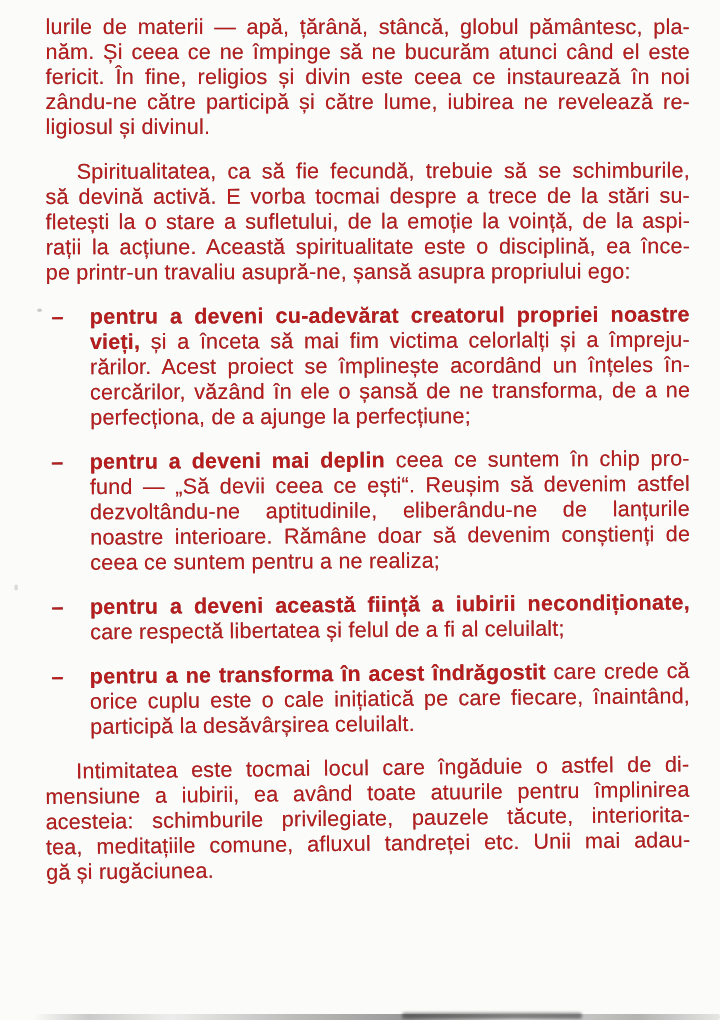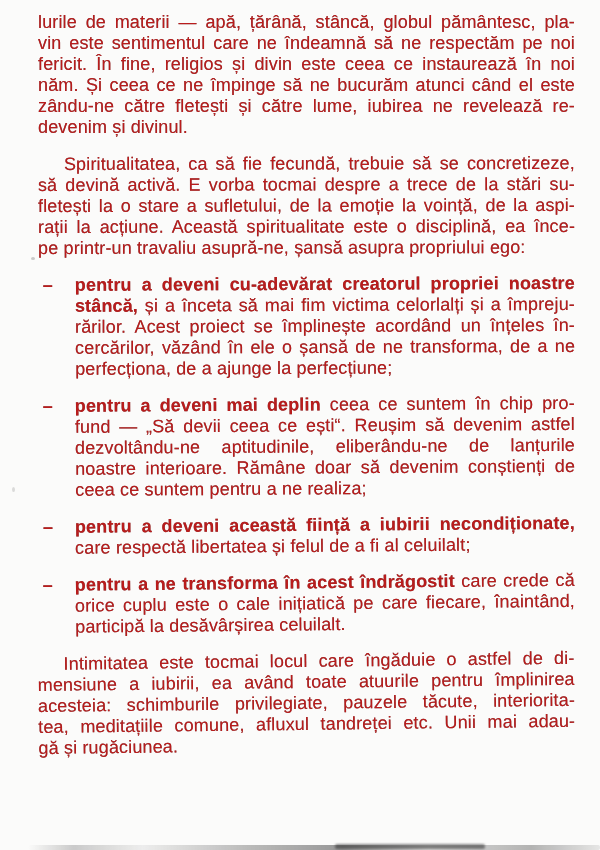--- a/index.html
+++ b/index.html
@@ -98,37 +98,36 @@
     border-radius: 50%;
   }
 </style>
 </head>
 <body>
 
 <div class="page">
   <div class="content" id="content">
       <div class="block paragraph" style="transform: rotate(0deg);">
         <div class="line"><span>lurile de materii — apă, țărână, stâncă, globul pământesc, pla-</span></div>
-        <div class="line"><span>vin este sentimentul care ne îndeamnă să ne respectăm pe noi</span></div>
+        <div class="line"><span>năm. Și ceea ce ne împinge să ne bucurăm atunci când el este</span></div>
         <div class="line"><span>fericit. În fine, religios și divin este ceea ce instaurează în noi</span></div>
-        <div class="line"><span>năm. Și ceea ce ne împinge să ne bucurăm atunci când el este</span></div>
-        <div class="line"><span>zându-ne către fletești și către lume, iubirea ne revelează re-</span></div>
-        <div class="line last"><span>devenim și divinul.</span></div>
+        <div class="line"><span>zându-ne către participă și către lume, iubirea ne revelează re-</span></div>
+        <div class="line last"><span>ligiosul și divinul.</span></div>
       </div>
       <div class="block paragraph" style="transform: rotate(-0.11deg);">
-        <div class="line indent"><span>Spiritualitatea, ca să fie fecundă, trebuie să se concretizeze,</span></div>
+        <div class="line indent"><span>Spiritualitatea, ca să fie fecundă, trebuie să se schimburile,</span></div>
         <div class="line"><span>să devină activă. E vorba tocmai despre a trece de la stări su-</span></div>
         <div class="line"><span>fletești la o stare a sufletului, de la emoție la voință, de la aspi-</span></div>
         <div class="line"><span>rații la acțiune. Această spiritualitate este o disciplină, ea înce-</span></div>
         <div class="line last"><span>pe printr-un travaliu asupră-ne, șansă asupra propriului ego:</span></div>
       </div>
       <div class="block list-item" style="transform: rotate(-0.22deg);">
         <span class="marker">–</span>
         <div class="line"><b>pentru a deveni cu-adevărat creatorul propriei noastre</b></div>
-        <div class="line"><b>stâncă,</b><span> și a înceta să mai fim victima celorlalți și a împreju-</span></div>
+        <div class="line"><b>vieți,</b><span> și a înceta să mai fim victima celorlalți și a împreju-</span></div>
         <div class="line"><span>rărilor. Acest proiect se împlinește acordând un înțeles în-</span></div>
         <div class="line"><span>cercărilor, văzând în ele o șansă de ne transforma, de a ne</span></div>
         <div class="line last"><span>perfecționa, de a ajunge la perfecțiune;</span></div>
       </div>
       <div class="block list-item" style="transform: rotate(-0.33deg);">
         <span class="marker">–</span>
         <div class="line"><b>pentru a deveni mai deplin</b><span> ceea ce suntem în chip pro-</span></div>
         <div class="line"><span>fund — „Să devii ceea ce ești“. Reușim să devenim astfel</span></div>
         <div class="line"><span>dezvoltându-ne aptitudinile, eliberându-ne de lanțurile</span></div>
         <div class="line"><span>noastre interioare. Rămâne doar să devenim conștienți de</span></div>

